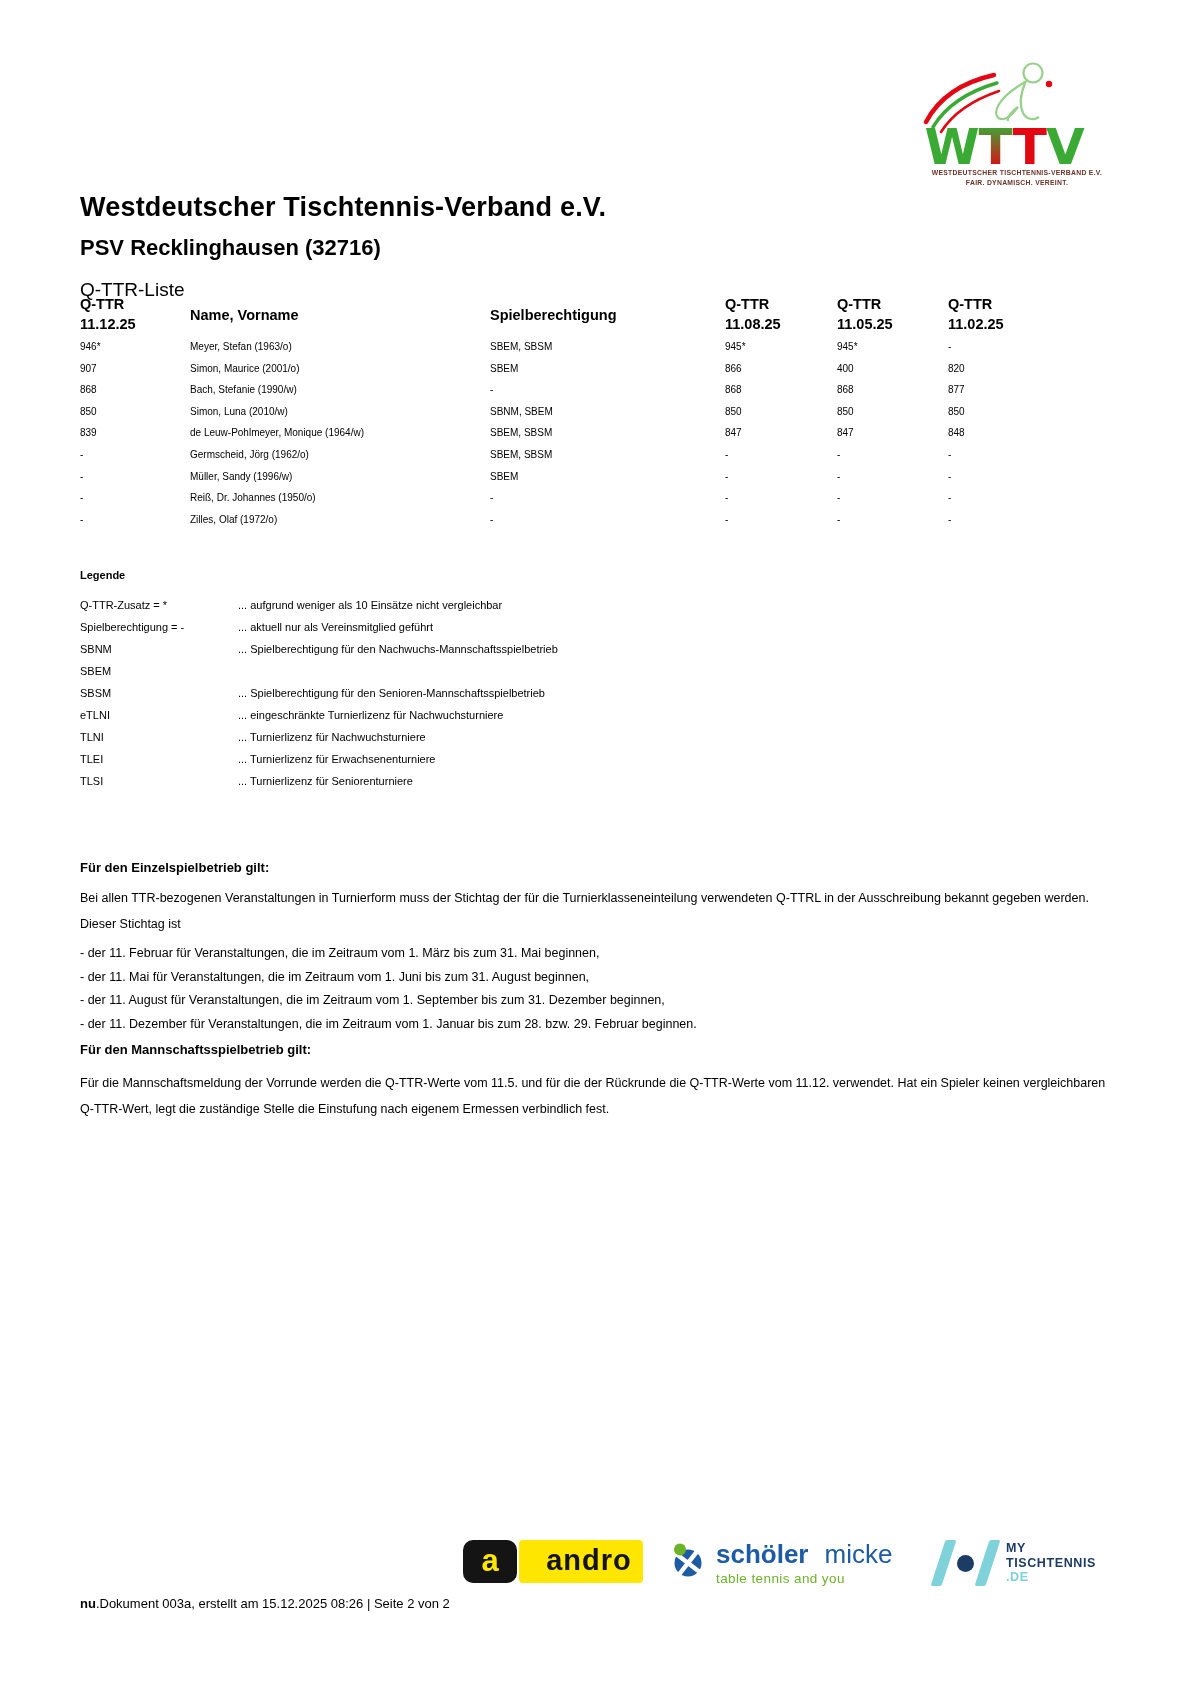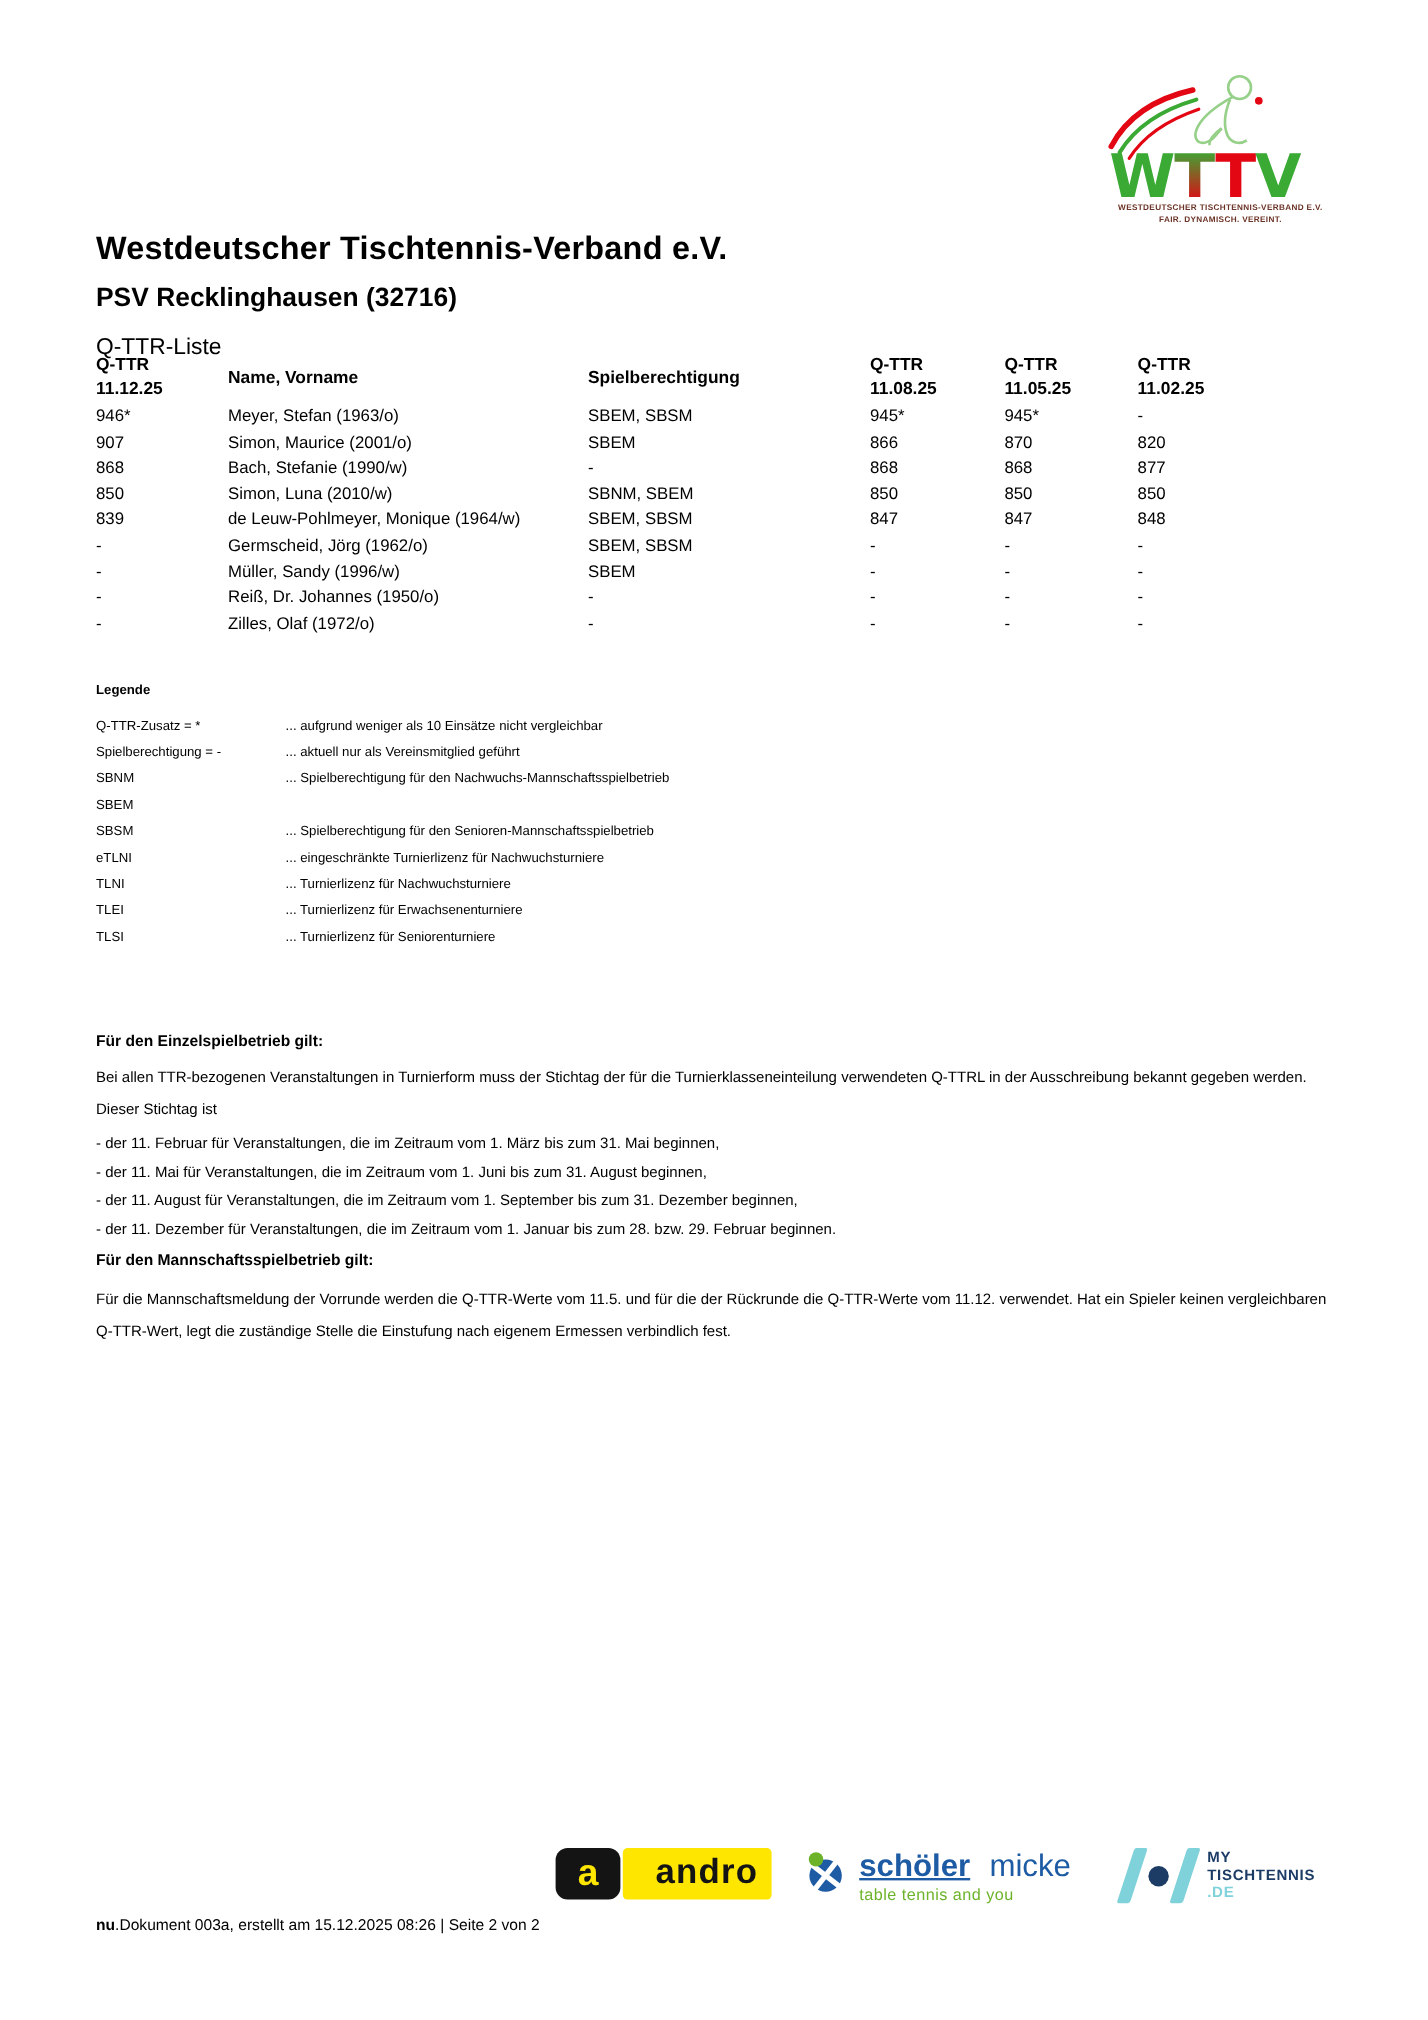--- a/index.html
+++ b/index.html
@@ -8,21 +8,21 @@
   .abs{position:absolute;}
 
   .title{left:80px;top:192px;font-size:27px;font-weight:bold;letter-spacing:0.2px;}
   .subtitle{left:80px;top:235px;font-size:22px;font-weight:bold;}
   .listtitle{left:80px;top:279px;font-size:19px;}
 
   .ptable{left:80px;top:294px;width:1033px;border-collapse:collapse;table-layout:fixed;}
   .ptable th{font-size:14.5px;font-weight:bold;text-align:left;vertical-align:top;padding:0;height:42px;}
   .ptable th .h1,.ptable th .h2{line-height:20px;}
   .ptable th.mid .h1{padding-top:11px;}
-  .ptable td{font-size:14px;line-height:21.6px;padding:0;vertical-align:top;white-space:nowrap;}
+  .ptable td{font-size:10px;line-height:21.6px;padding:0;vertical-align:top;white-space:nowrap;}
 
   .legend{left:80px;top:567px;font-size:11px;}
   .legend-title{font-weight:bold;line-height:16px;margin-bottom:11px;}
   .legend-row{display:grid;grid-template-columns:158px auto;line-height:22px;}
 
   .secblock{width:1036px;font-size:12.5px;}
   .sec-einzel{left:80px;top:860px;}
   .sec-mann{left:80px;top:1042px;}
   .sec-head{font-weight:bold;font-size:13px;line-height:16px;}
   .sec-intro{margin-top:9px;line-height:26px;}
@@ -34,21 +34,21 @@
 
   .andro{left:463px;top:1540px;display:flex;align-items:center;}
   .andro-black{width:54px;height:43px;background:#141414;border-radius:10px;display:flex;align-items:center;justify-content:center;}
   .andro-a{color:#ffe600;font-size:31px;font-weight:bold;line-height:31px;padding-bottom:3px;}
   .andro-yellow{width:108px;height:43px;background:#ffe600;border-radius:4px;margin-left:2px;display:flex;align-items:center;justify-content:center;padding-left:16px;}
   .andro-word{font-size:29px;font-weight:bold;letter-spacing:1px;color:#141414;padding-bottom:3px;}
 
   .schoeler{left:668px;top:1541px;display:flex;align-items:flex-start;}
   .sch-text{margin-left:8px;}
   .sch-name{font-size:26px;line-height:26px;color:#1d5ba4;white-space:nowrap;}
-  .sch-n1{font-weight:bold;text-decoration:underline;}
+  .sch-n1{font-weight:bold;}
   .sch-n2{font-weight:normal;margin-left:16px;}
   .sch-tag{font-size:13.5px;color:#6db32a;margin-top:4px;letter-spacing:0.4px;}
 
   .mytt{left:938px;top:1537px;display:flex;align-items:center;height:52px;}
   .slash{width:11px;height:46px;background:#7fd1da;transform:skewX(-18deg);border-radius:2px;}
   .mytt-dot{width:17px;height:17px;border-radius:50%;background:#1c3c65;margin:0 8px;}
   .slash2{margin-right:13px;}
   .mytt-text{font-size:12.5px;font-weight:bold;line-height:14.5px;color:#1c3c65;letter-spacing:0.6px;}
   .mytt-de{color:#7fd1da;}
 
@@ -133,21 +133,21 @@
           <td class="col2">SBEM, SBSM</td>
           <td class="col3">945*</td>
           <td class="col4">945*</td>
           <td class="col5">-</td>
         </tr>
         <tr>
           <td class="col0">907</td>
           <td class="col1">Simon, Maurice (2001/o)</td>
           <td class="col2">SBEM</td>
           <td class="col3">866</td>
-          <td class="col4">870</td>
+          <td class="col4">400</td>
           <td class="col5">820</td>
         </tr>
         <tr>
           <td class="col0">868</td>
           <td class="col1">Bach, Stefanie (1990/w)</td>
           <td class="col2">-</td>
           <td class="col3">868</td>
           <td class="col4">868</td>
           <td class="col5">877</td>
         </tr>

